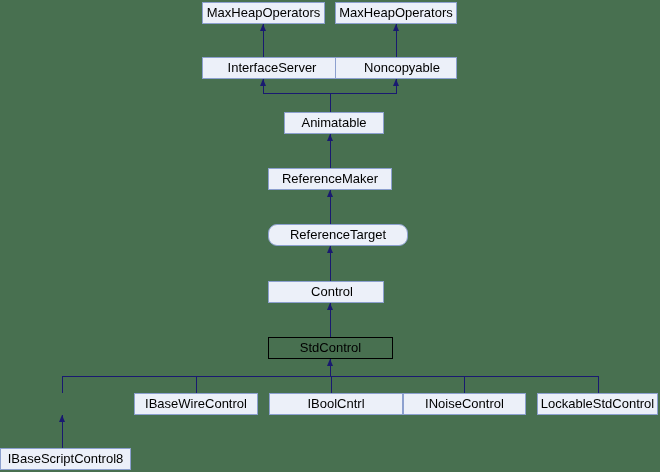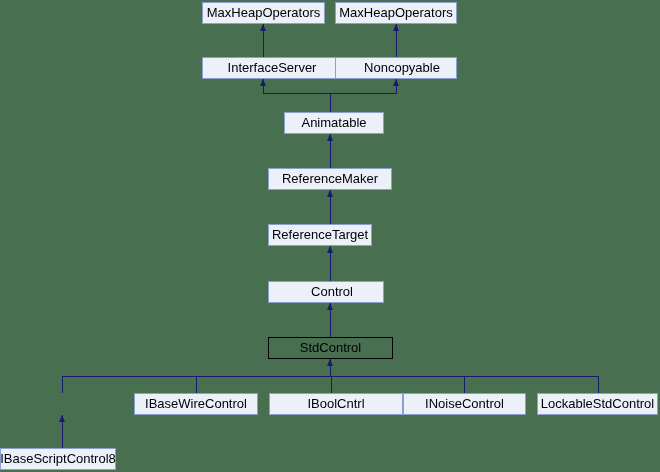--- a/index.html
+++ b/index.html
@@ -82,21 +82,21 @@
     <div class="arrowhead" style="left: 327px; top: 246px;"></div>
     <div class="arrowhead" style="left: 327px; top: 303px;"></div>
     <div class="arrowhead" style="left: 327px; top: 359px;"></div>
     <div class="arrowhead" style="left: 59px; top: 415px;"></div>
     <div class="node" style="left: 202px; top: 2px; width: 123px;">MaxHeapOperators</div>
     <div class="node" style="left: 335px; top: 2px; width: 122px;">MaxHeapOperators</div>
     <div class="node" style="left: 202px; top: 57px; width: 140px;">InterfaceServer</div>
     <div class="node" style="left: 335px; top: 57px; width: 122px; padding-left: 12px;">Noncopyable</div>
     <div class="node" style="left: 284px; top: 112px; width: 100px;">Animatable</div>
     <div class="node" style="left: 268px; top: 168px; width: 124px;">ReferenceMaker</div>
-    <div class="node" style="left: 268px; top: 224px; width: 104px;">ReferenceTarget</div>
+    <div class="node" style="left: 268px; top: 224px; width: 140px; border-radius: 9px;">ReferenceTarget</div>
     <div class="node" style="left: 268px; top: 281px; width: 116px; padding-left: 12px;">Control</div>
     <div class="node current" style="left: 268px; top: 337px; width: 125px;">StdControl</div>
     <div class="node" style="left: 134px; top: 393px; width: 124px;">IBaseWireControl</div>
     <div class="node" style="left: 269px; top: 393px; width: 134px;">IBoolCntrl</div>
     <div class="node" style="left: 403px; top: 393px; width: 123px;">INoiseControl</div>
     <div class="node" style="left: 537px; top: 393px; width: 121px;">LockableStdControl</div>
-    <div class="node" style="left: 0px; top: 448px; width: 116px;">IBaseScriptControl8</div>
+    <div class="node" style="left: 0px; top: 448px; width: 131px;">IBaseScriptControl8</div>
   </div>
 
 </body></html>

